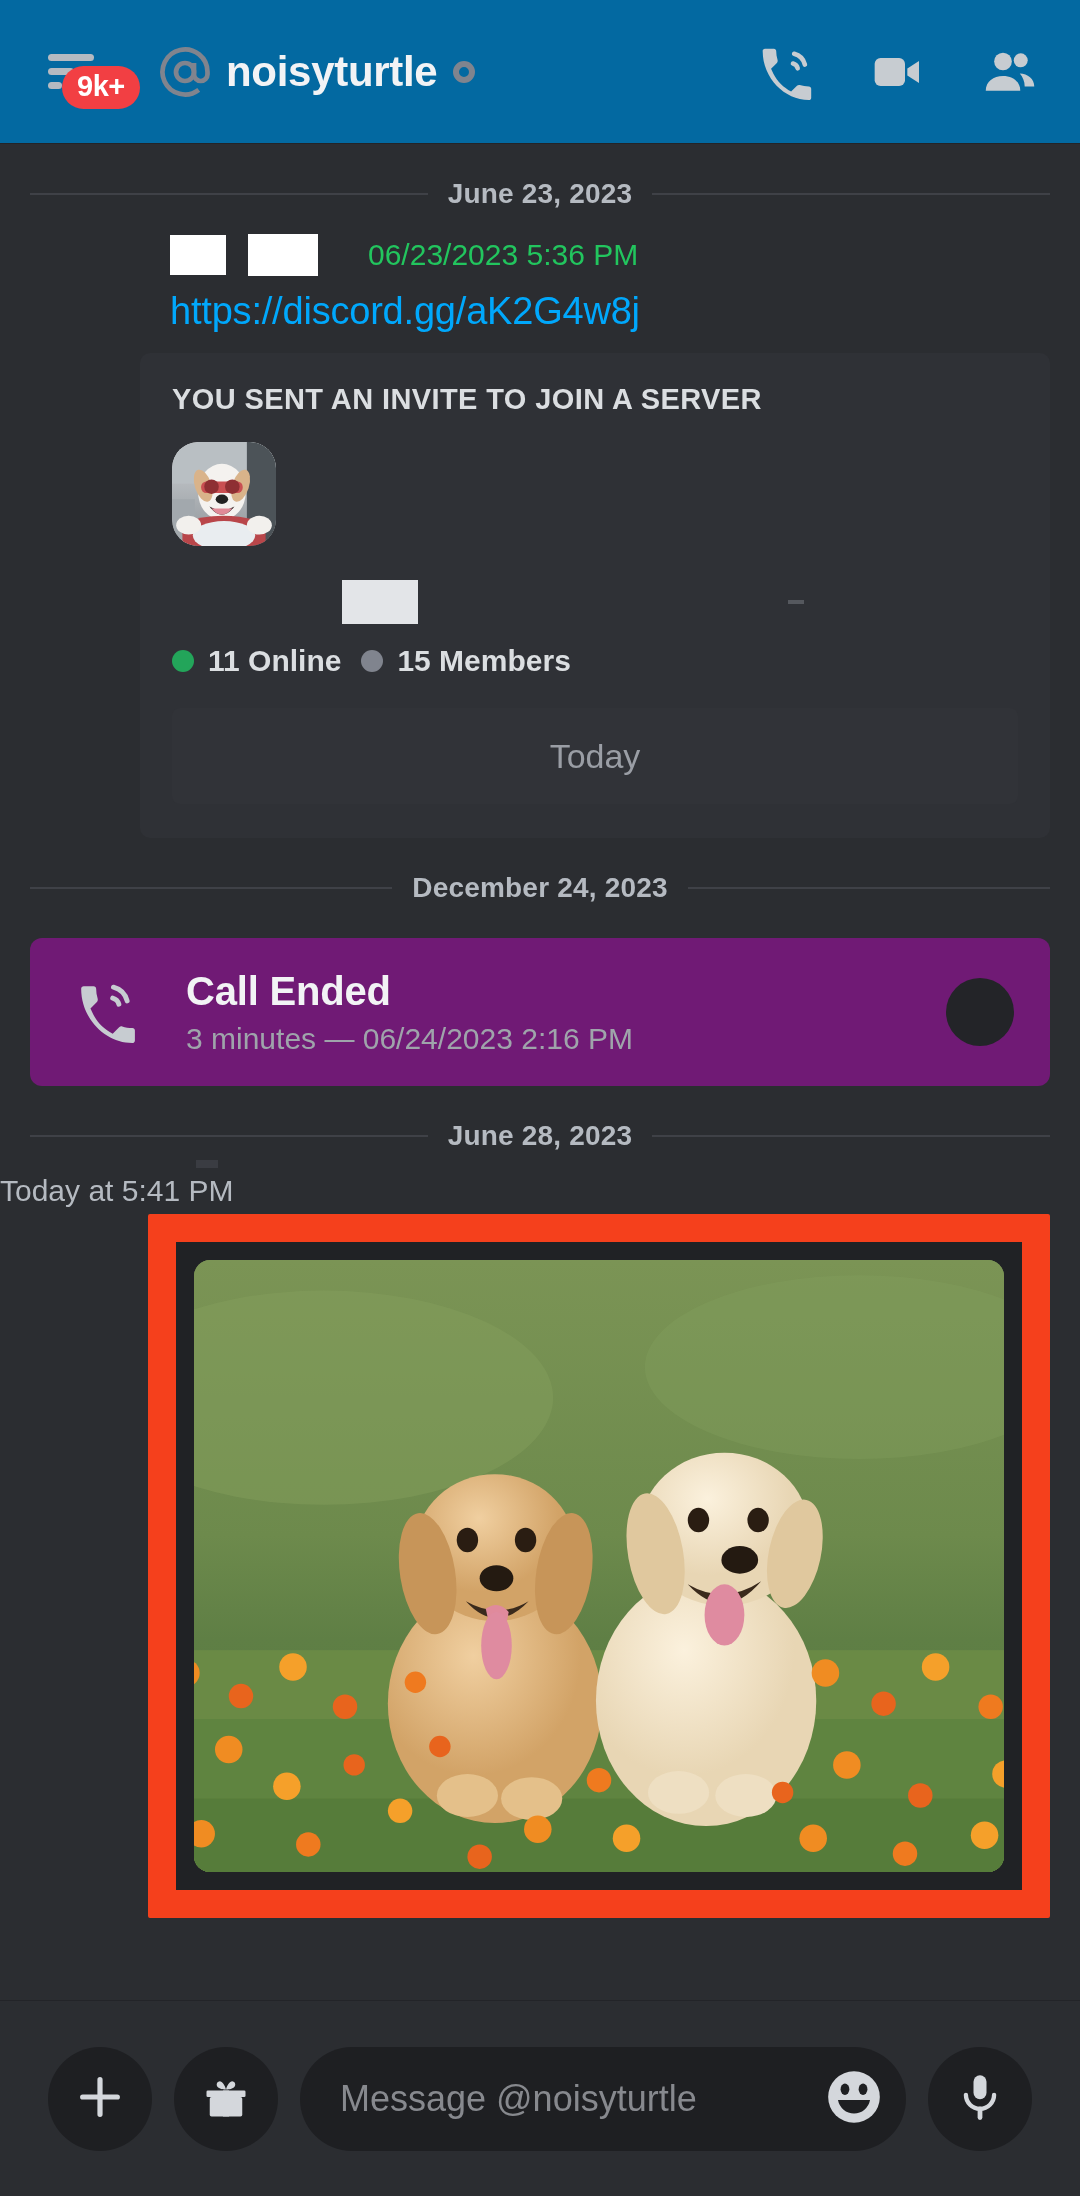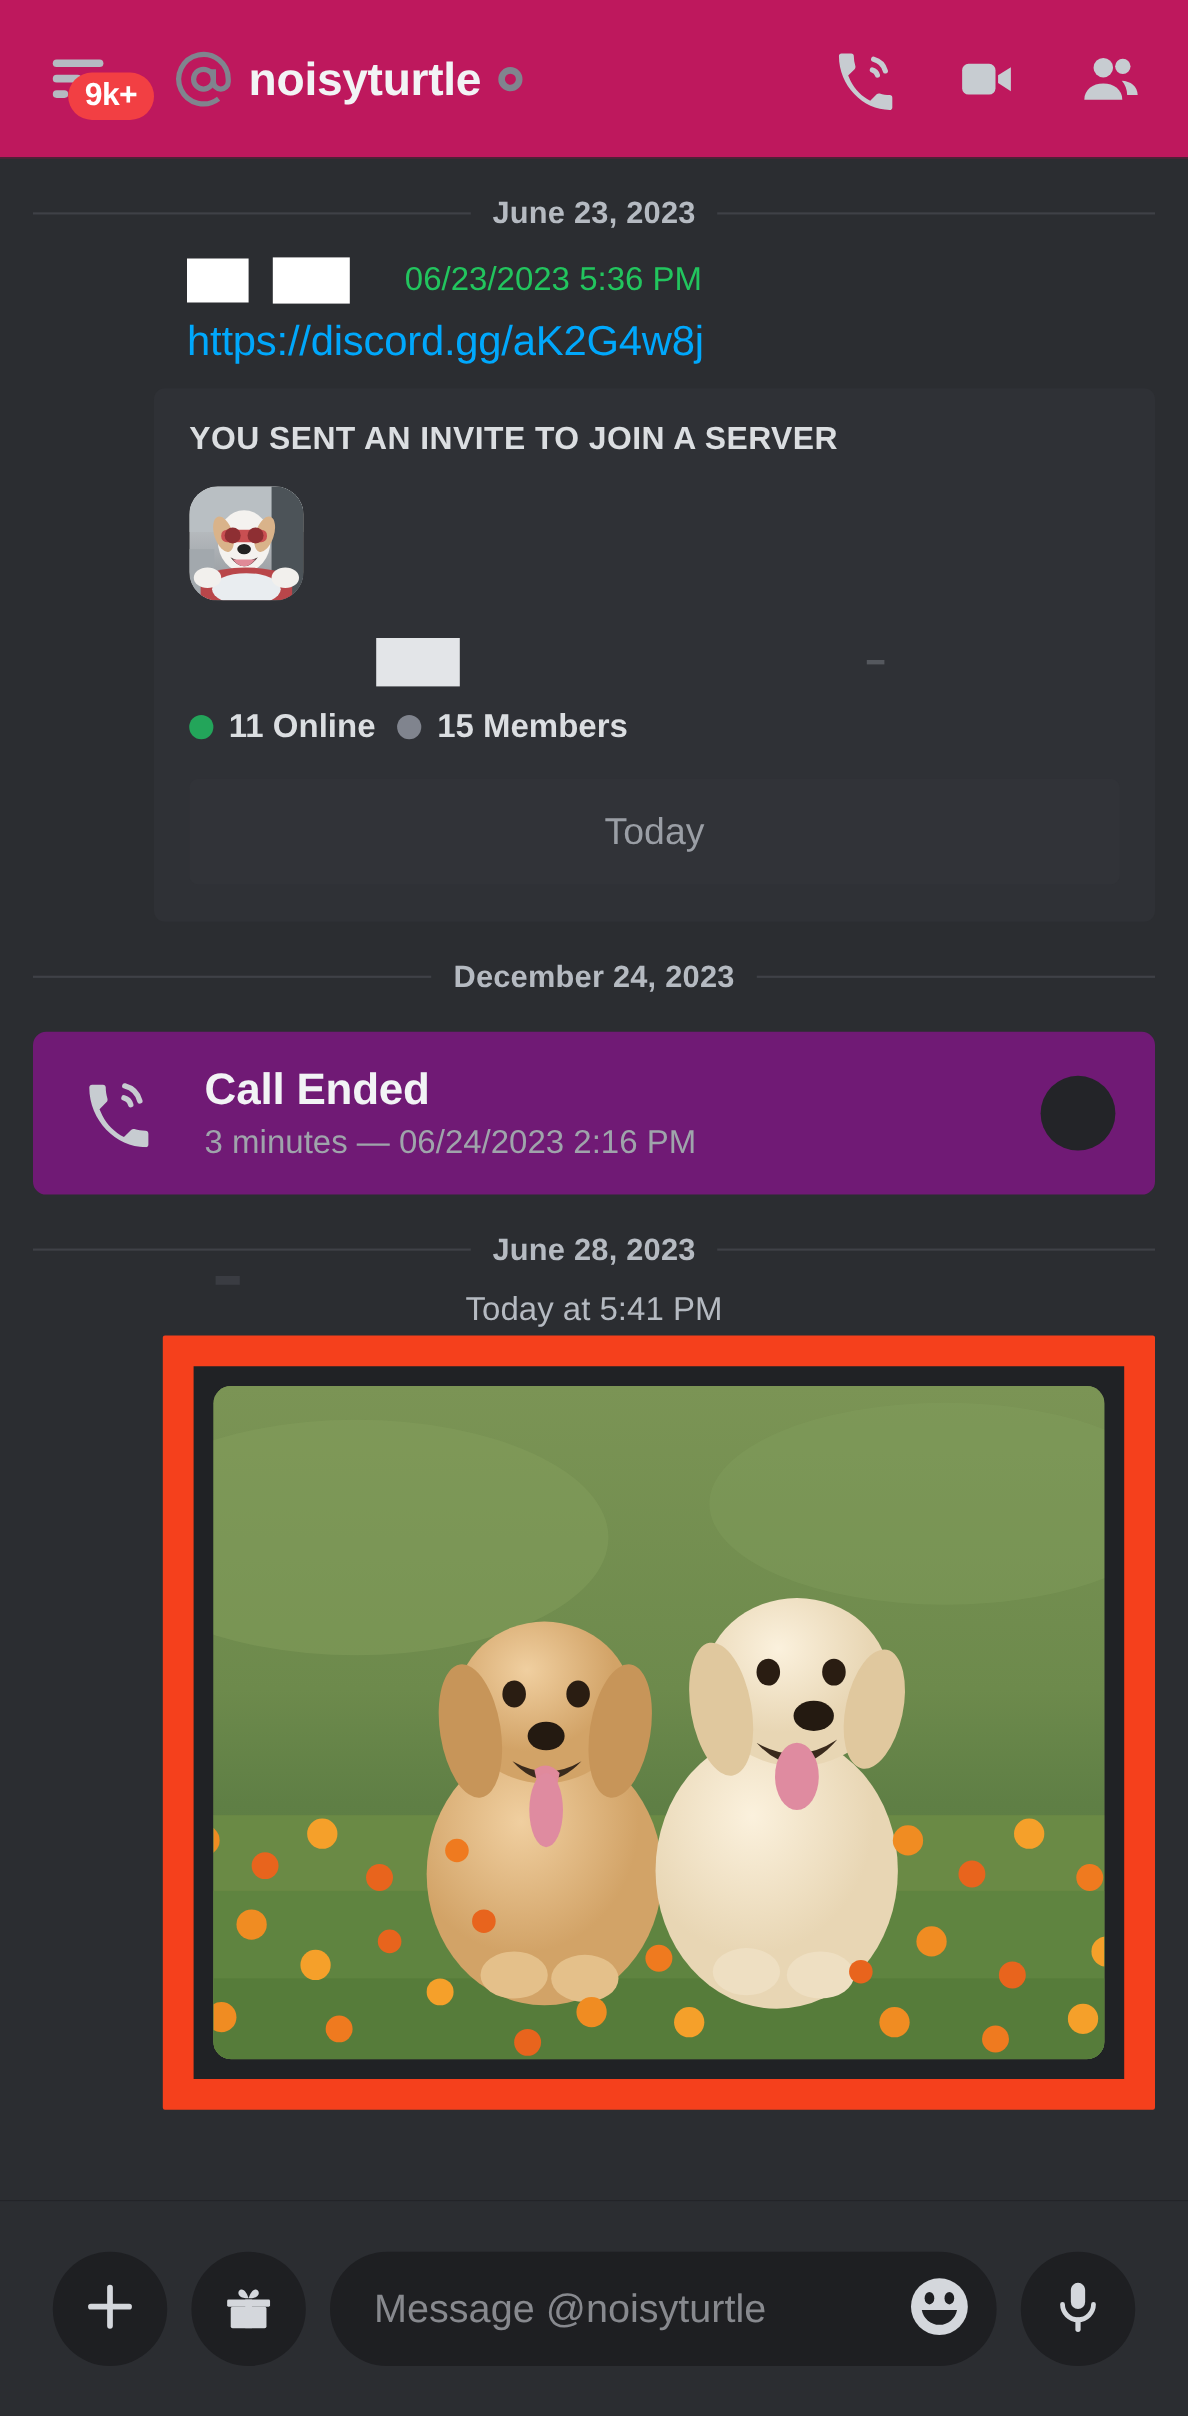--- a/index.html
+++ b/index.html
@@ -7,21 +7,21 @@
     width:1080px; height:2196px;
     background:#2b2d31;
     font-family:"Liberation Sans", sans-serif;
     overflow:hidden;
   }
 
   
   .header {
     position:relative;
     height:144px;
-    background:#be185d;
+    background:#0369a1;
     display:flex;
     align-items:center;
     padding:0 30px 0 34px;
     border-bottom:1px solid #232428;
   }
   .hamburger-wrap { position:relative; width:80px; height:80px; flex:0 0 auto; }
   .hamburger {
     position:absolute; left:14px; top:22px; width:46px; height:38px;
   }
   .hamburger i {
@@ -135,21 +135,21 @@
   .call-icon { width:62px; height:62px; color:#c7ccd1; flex:0 0 auto; }
   .call-text { margin-left:48px; }
   .call-title { color:#f2f3f5; font-size:40px; font-weight:bold; letter-spacing:-0.2px; }
   .call-sub { color:#9fa4ab; font-size:30px; margin-top:8px; }
   .call-action { margin-left:auto; width:68px; height:68px; border-radius:50%; background:#232428; }
 
   
   .img-msg-wrap { margin-top:8px; position:relative; }
   .pre-mark { width:22px; height:8px; background:#3a3c42; margin-left:196px; }
   .today-label {
-    color:#b5bac1; font-size:30px; text-align:center; margin-top:6px;
+    color:#b5bac1; font-size:30px; text-align:left; margin-top:6px;
   }
   .highlight-box {
     margin:6px 30px 0 148px;
     border:28px solid #f5401c;
     background:#202225;
     padding:18px;
     border-radius:2px;
   }
   .photo {
     width:100%; height:612px;

